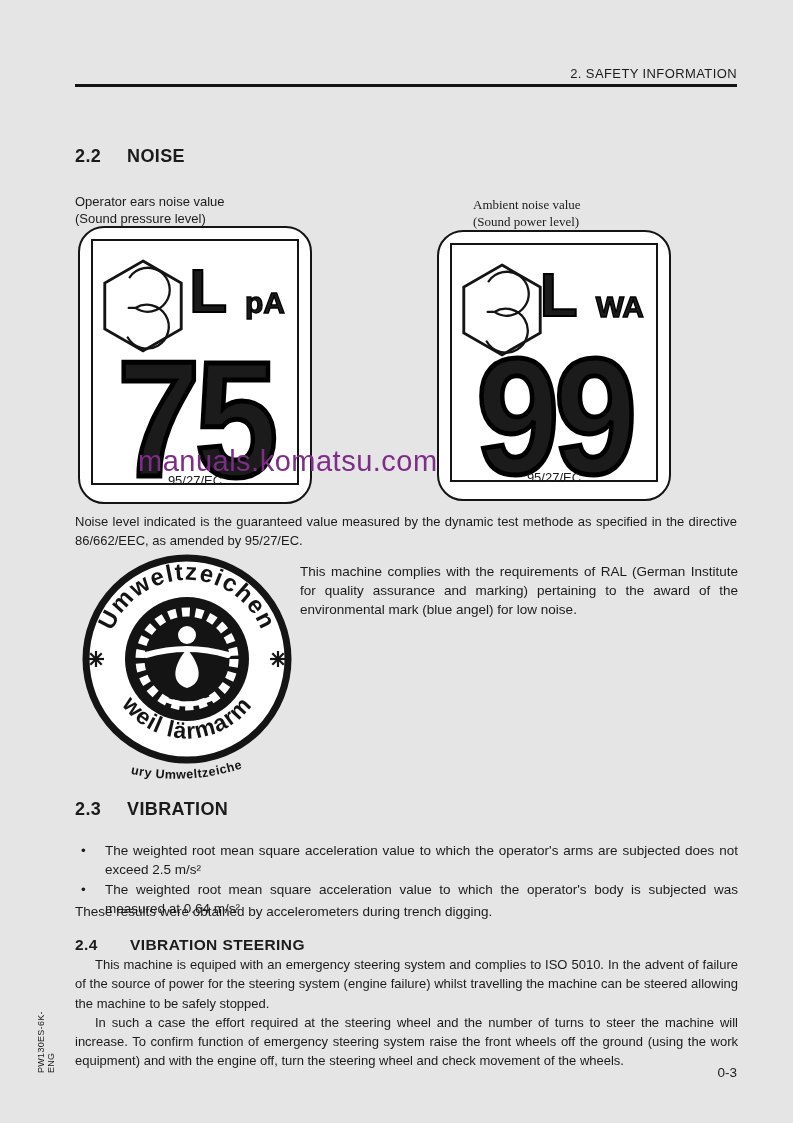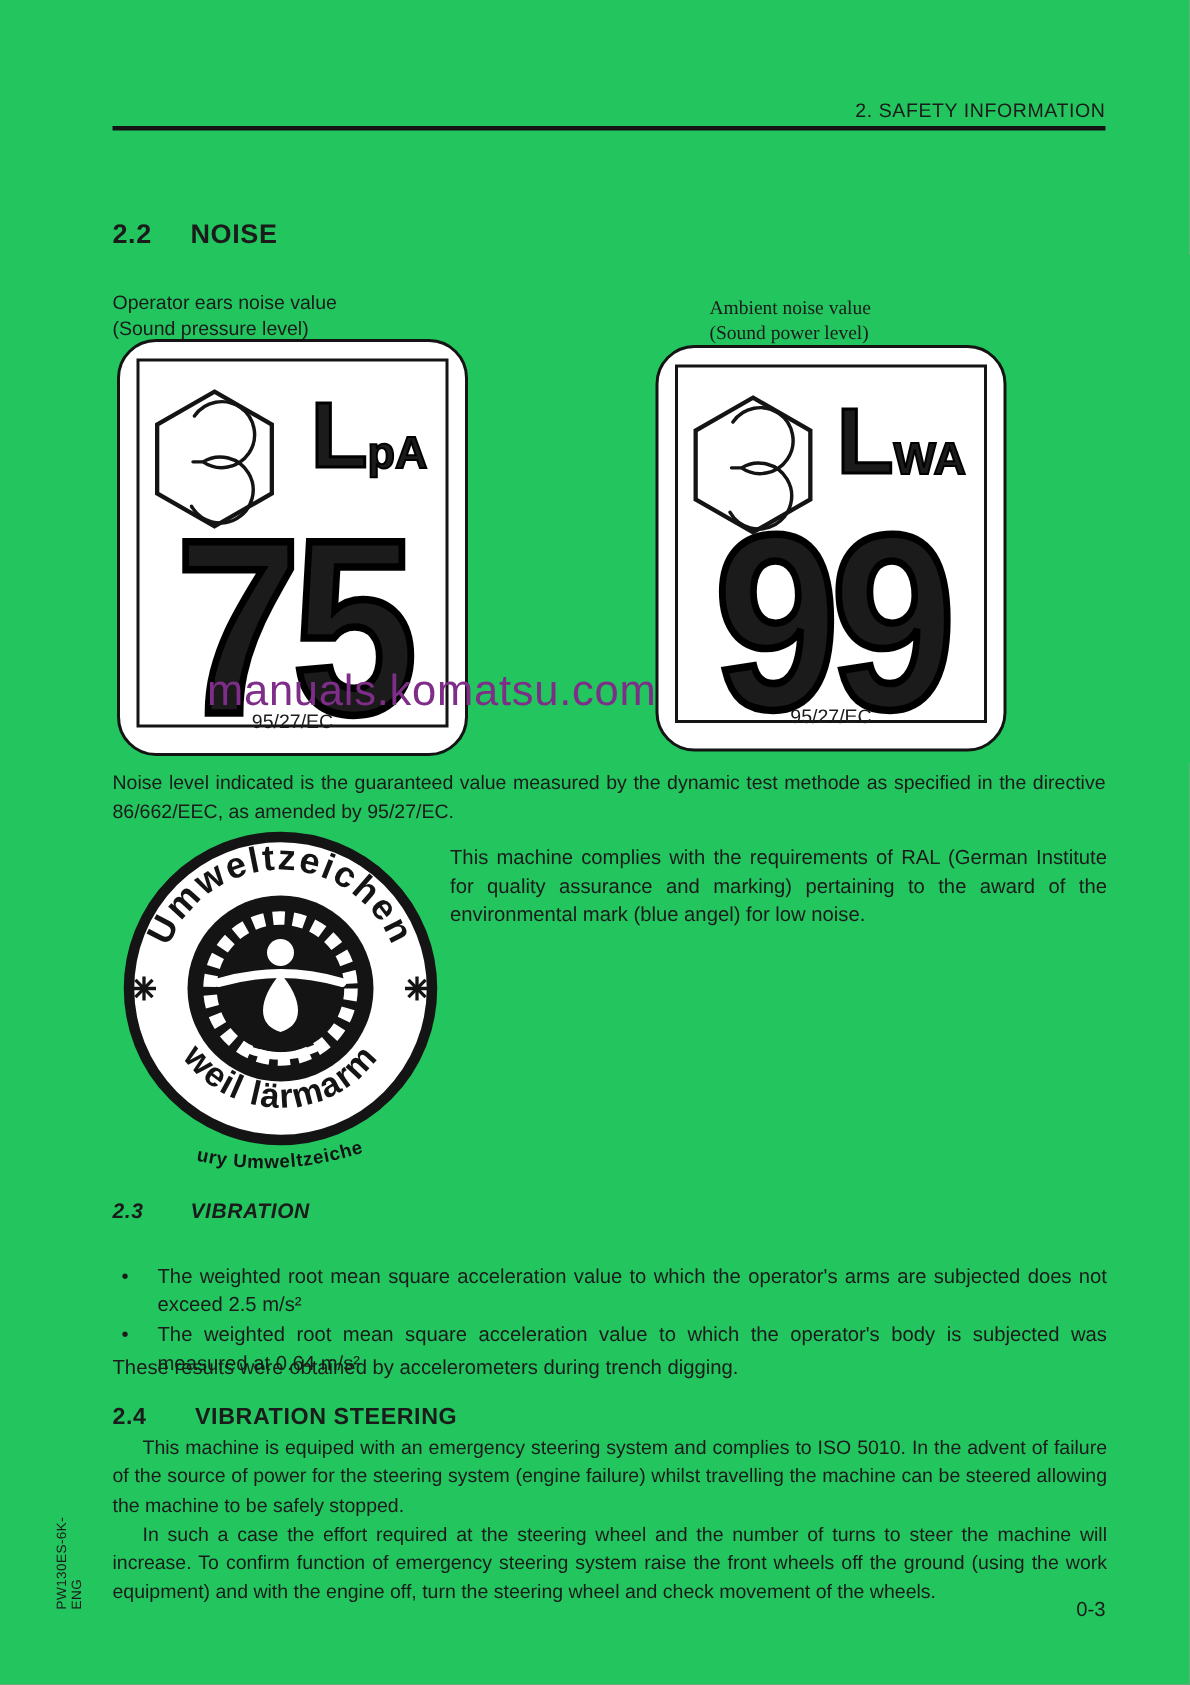--- a/index.html
+++ b/index.html
@@ -1,42 +1,42 @@
 <!DOCTYPE html>
 <html><head>
 <meta charset="utf-8">
 <style>
   html,body{margin:0;padding:0;background:#9a9a9a;}
   .page{
-    position:relative;width:793px;height:1123px;margin:0 auto;background:#22c55e;
+    position:relative;width:793px;height:1123px;margin:0 auto;background:#e5e5e5;
     font-family:"Liberation Sans",sans-serif;color:#1b1b1b;overflow:hidden;
   }
   
   .header-title{position:absolute;top:66px;right:56px;font-size:13px;letter-spacing:.4px;}
   .header-rule{position:absolute;top:84px;left:75px;width:662px;height:3px;background:#141414;}
   
   .sec-heading{position:absolute;left:75px;font-weight:bold;display:flex;letter-spacing:.4px;}
   #sec22{top:146px;font-size:18px;}
-  #sec23{top:799px;font-size:14px;font-style:italic;}
+  #sec23{top:799px;font-size:18px;}
   #sec24{top:936px;font-size:15.5px;}
   .sec-num{flex:0 0 52px;}
   #sec24 .sec-num{flex-basis:55px;}
   
   .label-block{position:absolute;font-size:13px;line-height:16.5px;}
   #label-left{left:75px;top:194px;}
   #label-right{left:473px;top:197px;font-family:Liberation Serif, serif;}
   
   .badge{position:absolute;border:2px solid #141414;border-radius:26px;background:#fff;}
   #badge-left{left:78px;top:226px;width:230px;height:274px;}
   #badge-right{left:437px;top:230px;width:230px;height:267px;}
   .badge-inner{position:absolute;left:11px;right:11px;top:11px;bottom:17px;border:2px solid #141414;}
   .badge-hex{position:absolute;left:7px;top:17px;width:86px;height:96px;}
   .badge-unit{position:absolute;right:12px;top:26px;display:flex;align-items:flex-end;font-weight:bold;}
   .unit-main{font-size:62px;line-height:.78;-webkit-text-stroke:2px #000;}
-  .unit-sub{font-size:30px;line-height:.82;margin-left:0;-webkit-text-stroke:1.3px #000;}
+  .unit-sub{font-size:30px;line-height:.82;margin-left:18px;-webkit-text-stroke:1.3px #000;}
   .badge-value{
     position:absolute;bottom:2px;left:0;right:0;text-align:center;font-weight:bold;
     font-size:166px;line-height:124px;letter-spacing:-6px;
     -webkit-text-stroke:5px #000;transform:scaleX(.9);transform-origin:50% 100%;
   }
   .badge-directive{position:absolute;bottom:0;left:0;right:0;height:29px;text-align:center;font-size:13px;line-height:16px;}
   
   .watermark{position:absolute;left:138px;top:445px;font-size:29px;letter-spacing:.5px;z-index:6;}
   
   .para{position:absolute;font-size:13px;line-height:19px;text-align:justify;}

